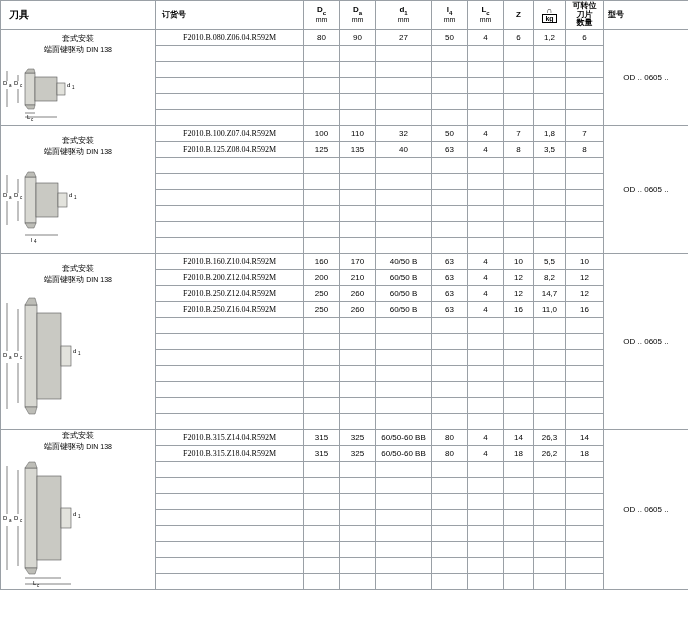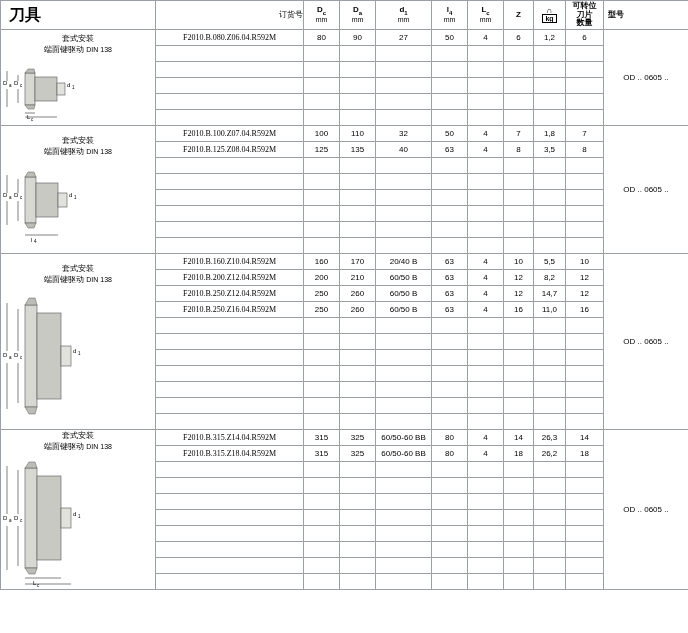--- a/index.html
+++ b/index.html
@@ -35,32 +35,32 @@
   .hdr td, .hdr th {
     background: #dcdcd6;
     height: 28px;
     font-weight: bold;
     font-size: 8px;
     line-height: 1.05;
   }
   .hdr .title-cell {
     text-align: left;
     padding-left: 8px;
-    font-size: 16px;
+    font-size: 10px;
     font-weight: bold;
   }
   .hdr .unit {
     font-weight: normal;
     font-size: 7px;
     display: block;
   }
   .hdr .ordno {
-    text-align: right;
+    text-align: left;
     padding-left: 6px;
-    font-weight: normal;
+    font-weight: bold;
   }
   .hdr .typ {
     text-align: left;
     padding-left: 4px;
   }
   .sub {
     font-size: 6px;
     vertical-align: sub;
     font-weight: bold;
   }
@@ -379,21 +379,21 @@
             <polygon points="24,14 28,7 34,7 36,14" fill="#bdbdb7" stroke="#555" stroke-width="0.5"></polygon>
             <polygon points="24,116 28,123 34,123 36,116" fill="#bdbdb7" stroke="#555" stroke-width="0.5"></polygon>
             <text x="72" y="62" font-size="6" font-family="Liberation Sans, sans-serif">d</text>
             <text x="77" y="64" font-size="4.5" font-family="Liberation Sans, sans-serif">1</text>
           </svg>
         </div>
       </td>
       <td class="ordno-cell">F2010.B.160.Z10.04.R592M</td>
       <td>160</td>
       <td>170</td>
-      <td>20/40 B</td>
+      <td>40/50 B</td>
       <td>63</td>
       <td>4</td>
       <td>10</td>
       <td>5,5</td>
       <td>10</td>
       <td class="type-cell" rowspan="11">OD .. 0605 ..</td>
     </tr>
     <tr class="data">
       <td class="ordno-cell">F2010.B.200.Z12.04.R592M</td>
       <td>200</td>

